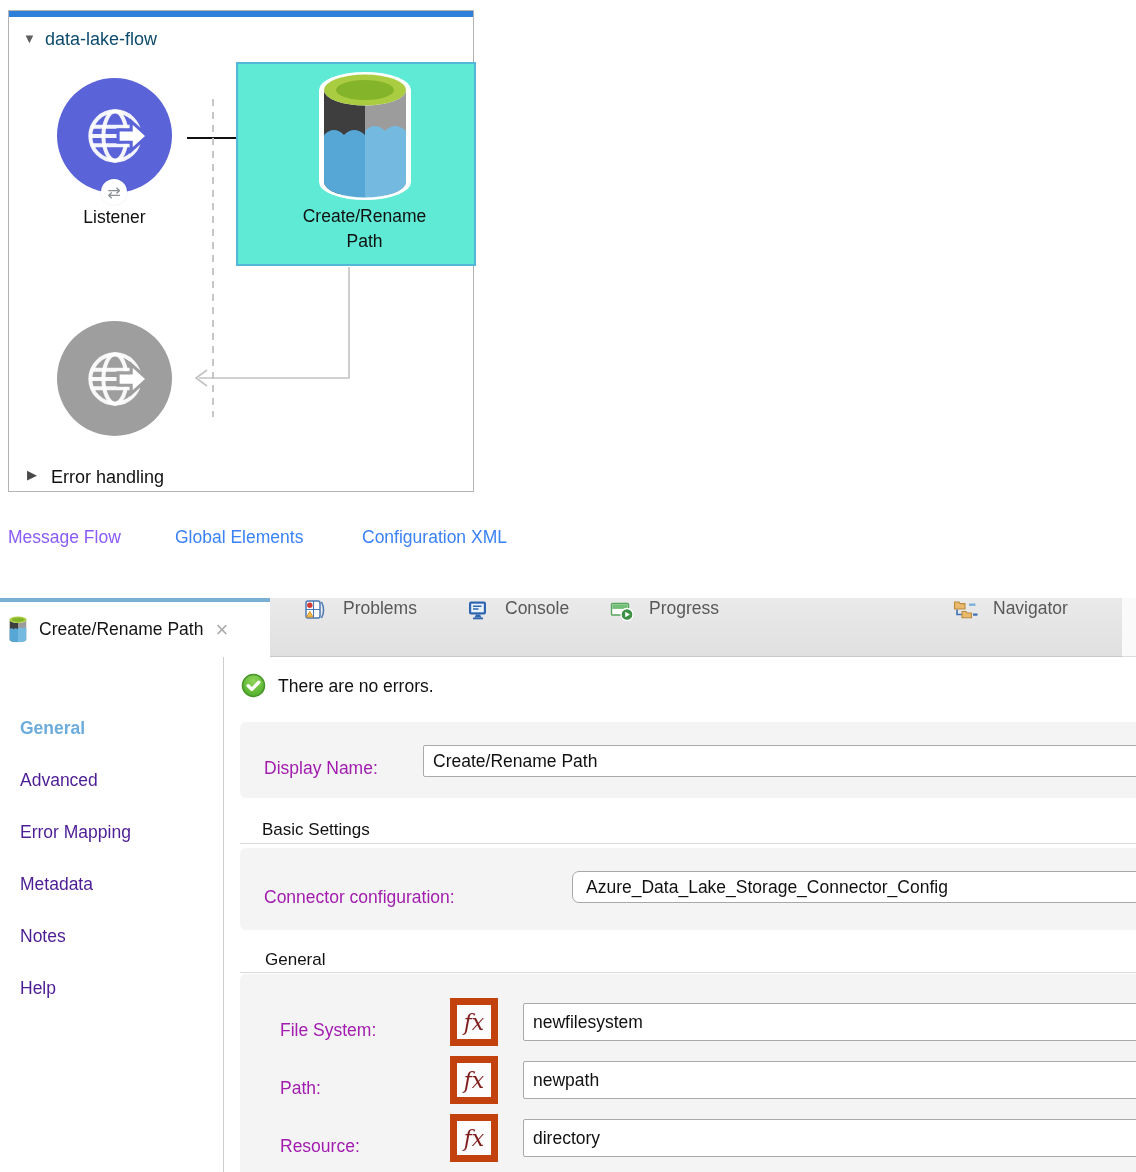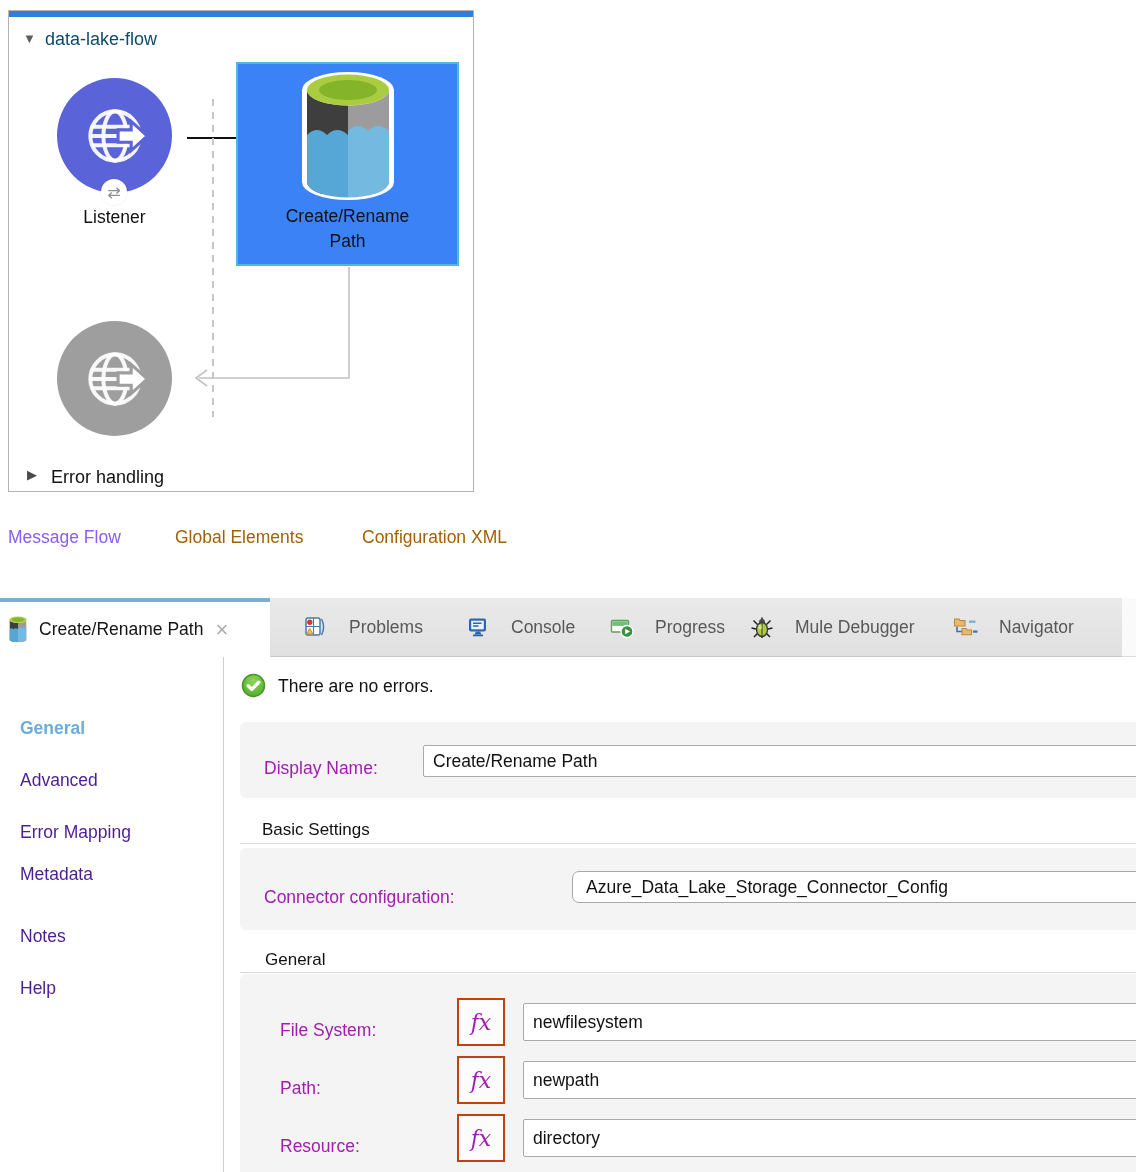--- a/index.html
+++ b/index.html
@@ -17,62 +17,62 @@
   .node-circle{position:absolute;width:115px;height:115px;border-radius:50%;display:flex;align-items:center;justify-content:center;}
   .listener-circle{left:48px;top:67px;background:#5a63d8;}
   .gray-circle{left:48px;top:310px;background:#9e9e9e;}
   .globe-svg{width:74px;height:74px;}
   .sync-badge{position:absolute;left:92px;top:168px;width:26px;height:26px;border-radius:50%;background:#fff;
     display:flex;align-items:center;justify-content:center;font-size:16px;color:#8a9096;box-shadow:0 0 0 1px rgba(0,0,0,0.04);}
   .listener-label{position:absolute;left:33px;top:196px;width:145px;text-align:center;font-size:17.5px;color:#111;}
   .flow-arrow-svg{position:absolute;left:176px;top:117px;}
   .dashed-line{position:absolute;left:203px;top:88px;width:2px;height:318px;
     background:repeating-linear-gradient(to bottom,#c6c6c6 0 7px,transparent 7px 13px);}
-  .selected-node{position:absolute;left:227px;top:51px;width:219px;height:200px;border:2px solid #54b7d8;background:#3b82f6;
-    display:flex;flex-direction:column;align-items:center;}
+  .selected-node{position:absolute;left:227px;top:51px;width:219px;height:200px;border:2px solid #54b7d8;background:#5eead4;
+    display:flex;flex-direction:column;align-items:center;padding-left:17px;}
   .node-icon-lg{margin-top:8px;}
   .node-label{margin-top:4px;text-align:center;font-size:17.5px;line-height:25px;color:#111;}
   .return-svg{position:absolute;left:178px;top:255px;}
   .eh-expand{position:absolute;left:18px;top:456px;font-size:13px;color:#4a4a4a;}
   .eh-label{position:absolute;left:42px;top:456px;font-size:18px;color:#111;}
   
   .editor-tab{position:absolute;top:527px;font-size:17.5px;cursor:default;}
   .editor-tab.active{color:#8b5cf6;}
-  .editor-tab.inactive{color:#a16207;}
+  .editor-tab.inactive{color:#3b82f6;}
   
   .panel-tabbar{position:absolute;left:0;top:598px;width:1136px;height:59px;}
   .tab-active{position:absolute;left:0;top:0;width:270px;height:59px;background:#fff;border-top:4px solid #7aafd4;
     box-sizing:border-box;display:flex;align-items:center;padding-left:8px;}
   .tab-active .tab-label{margin-left:11px;font-size:17.5px;color:#141414;white-space:nowrap;}
   .tab-close{margin-left:12px;font-size:22px;color:#ababab;line-height:1;cursor:pointer;}
   .tab-strip{position:absolute;left:270px;top:0;width:852px;height:59px;background:linear-gradient(#eaeaea,#e0e0e0);
     border-bottom:1px solid #c9c9c9;box-sizing:border-box;}
   .tab-strip-end{position:absolute;left:1122px;top:0;width:14px;height:59px;background:#fafafa;border-bottom:1px solid #dcdcdc;box-sizing:border-box;}
-  .strip-item{position:absolute;top:0;height:58px;display:flex;align-items:center;gap:21px;cursor:pointer;}
+  .strip-item{position:absolute;top:0;height:58px;display:flex;gap:15px;cursor:pointer;}
   .strip-item .strip-label{font-size:17.5px;color:#585858;white-space:nowrap;}
   
   .sidebar{position:absolute;left:0;top:657px;width:224px;height:515px;border-right:1px solid #cdcdcd;box-sizing:border-box;background:#fff;}
   .side-item{position:absolute;left:20px;height:22px;font-size:17.5px;color:#4c1d95;cursor:pointer;white-space:nowrap;}
   .side-item.active{color:#6cacdc;font-weight:bold;}
   .props{position:absolute;left:224px;top:657px;width:912px;height:382px;}
   .status-icon{position:absolute;left:17px;top:16px;}
   .status-text{position:absolute;left:54px;top:19px;font-size:17.5px;color:#111;}
   .gpanel{position:absolute;left:16px;width:1160px;background:#f4f4f4;border-radius:6px;}
   .panel-display{top:65px;height:76px;}
   .panel-connector{top:191px;height:82px;}
   .panel-general{top:317px;height:220px;}
   .glabel{position:absolute;font-size:17.5px;color:#a21caf;white-space:nowrap;margin-top:8px;}
   .tfield{position:absolute;box-sizing:border-box;border:1px solid #aaaaaa;border-radius:2px;background:#fff;
     font-family:"Liberation Sans","DejaVu Sans",sans-serif;font-size:17.5px;color:#111;padding:0 9px;outline:none;}
   .combo{border-radius:7px;border-color:#a8a8a8;padding-left:13px;}
   .section-title{position:absolute;font-size:17px;font-weight:500;color:#111;}
   .section-line{position:absolute;height:1px;background:#d9d9d9;width:1160px;left:16px;}
-  .fx-btn{position:absolute;left:217px;width:48px;height:48px;box-sizing:border-box;border:2px solid #c2410c;background:#fcfcfc;
+  .fx-btn{position:absolute;left:210px;width:48px;height:48px;box-sizing:border-box;border:7px solid #c2410c;background:#fcfcfc;
     display:flex;align-items:center;justify-content:center;cursor:pointer;
-    font-family:"DejaVu Serif","Liberation Serif",serif;font-style:italic;font-size:22px;color:#a21caf;}
+    font-family:"DejaVu Serif","Liberation Serif",serif;font-style:italic;font-size:22px;color:#7f1d1d;}
   .row-input{left:283px;width:860px;height:38px;}
 </style>
 </head>
 <body>
 
 <div class="flow-container">
   <div class="flow-topbar"></div>
   <span class="flow-collapse">▼</span>
   <span class="flow-title">data-lake-flow</span>
 
@@ -167,32 +167,20 @@
     </div>
     <div class="strip-item" style="left:340px">
       <svg width="24" height="24" viewBox="0 0 24 24">
         <rect x="1.5" y="5.5" width="17" height="11.5" rx="1" fill="#ffffff" stroke="#58a55c" stroke-width="1.4"></rect>
         <rect x="2.3" y="6.3" width="15.4" height="4.6" fill="#74be78"></rect>
         <circle cx="17" cy="16.5" r="6" fill="#3d9142" stroke="#ffffff" stroke-width="1.3"></circle>
         <path d="M15.2,13.7 v5.6 l4.8,-2.8 z" fill="#ffffff"></path>
       </svg>
       <span class="strip-label">Progress</span>
     </div>
-    <div class="strip-item" style="left:480px">
-      <svg width="24" height="24" viewBox="0 0 24 24">
-        <g stroke="#222" stroke-width="1.5">
-          <path d="M12,8 L12,2.5 M7.5,9.5 L3.5,5.5 M16.5,9.5 L20.5,5.5 M6,14 L1.5,13 M18,14 L22.5,13 M7.5,18.5 L4,22 M16.5,18.5 L20,22 M12,20 L12,23"></path>
-        </g>
-        <circle cx="12" cy="7" r="3" fill="#4b4b4b"></circle>
-        <ellipse cx="12" cy="14.5" rx="5.5" ry="7" fill="#afcb44" stroke="#3a3a3a" stroke-width="1.4"></ellipse>
-        <path d="M12,8 V21" stroke="#3a3a3a" stroke-width="1"></path>
-        <ellipse cx="10" cy="12" rx="1.8" ry="2.6" fill="#dcebaa" opacity="0.8"></ellipse>
-      </svg>
-      <span class="strip-label">Mule Debugger</span>
-    </div>
     <div class="strip-item" style="left:682px">
       <svg width="26" height="24" viewBox="0 0 26 24">
         <path d="M5,11.5 v5 h5" stroke="#3f6fb5" stroke-width="1.6" fill="none"></path>
         <path d="M2.5,4 h4.5 l1.2,1.6 h4.8 v5.4 h-10.5 z" fill="#e9ba6b" stroke="#b98a3f" stroke-width="1.1"></path>
         <path d="M10,13.5 h4 l1.1,1.5 h4.4 v4.8 h-9.5 z" fill="#e9ba6b" stroke="#b98a3f" stroke-width="1.1"></path>
         <rect x="17" y="5.5" width="6.5" height="2.4" fill="#7fb0dc"></rect>
         <rect x="21" y="15.5" width="4.5" height="2.2" fill="#3f6fb5"></rect>
       </svg>
       <span class="strip-label">Navigator</span>
     </div>
@@ -212,21 +200,21 @@
     </svg>
     <span class="tab-label">Create/Rename Path</span>
     <span class="tab-close">×</span>
   </div>
 </div>
 
 <div class="sidebar">
   <div class="side-item active" style="top:61px">General</div>
   <div class="side-item" style="top:113px">Advanced</div>
   <div class="side-item" style="top:165px">Error Mapping</div>
-  <div class="side-item" style="top:207px">Metadata</div>
+  <div class="side-item" style="top:217px">Metadata</div>
   <div class="side-item" style="top:269px">Notes</div>
   <div class="side-item" style="top:321px">Help</div>
 </div>
 
 <div class="props">
 
   <svg class="status-icon" width="25" height="25" viewBox="0 0 25 25">
     <defs>
       <radialGradient id="gradGreen" cx="50%" cy="30%" r="75%">
         <stop offset="0%" stop-color="#8fd45a"></stop>

